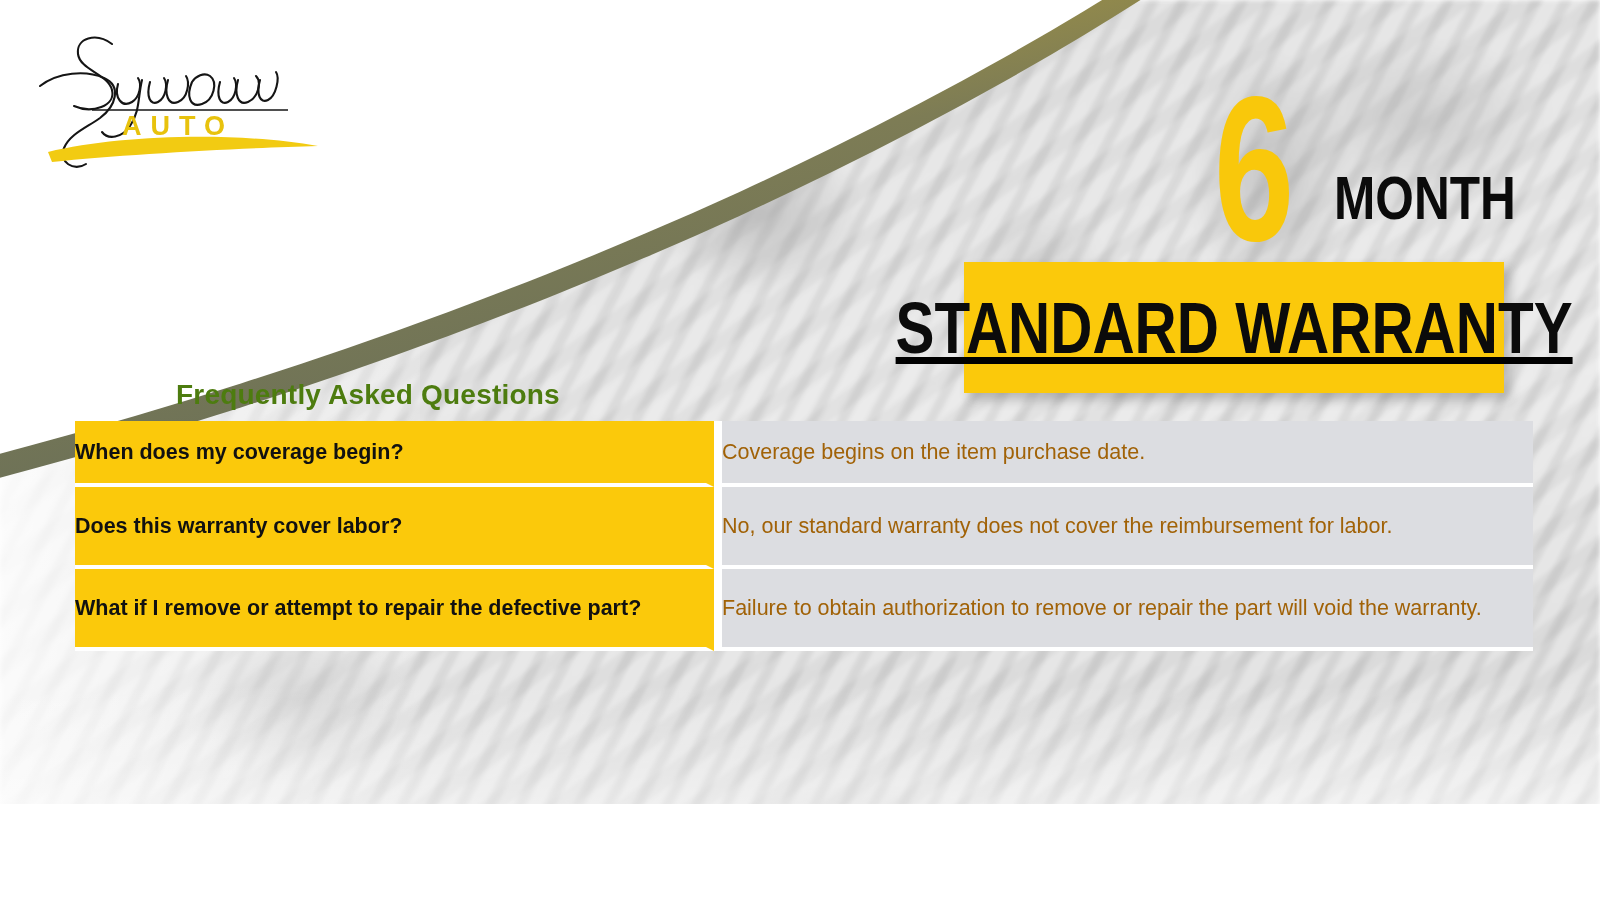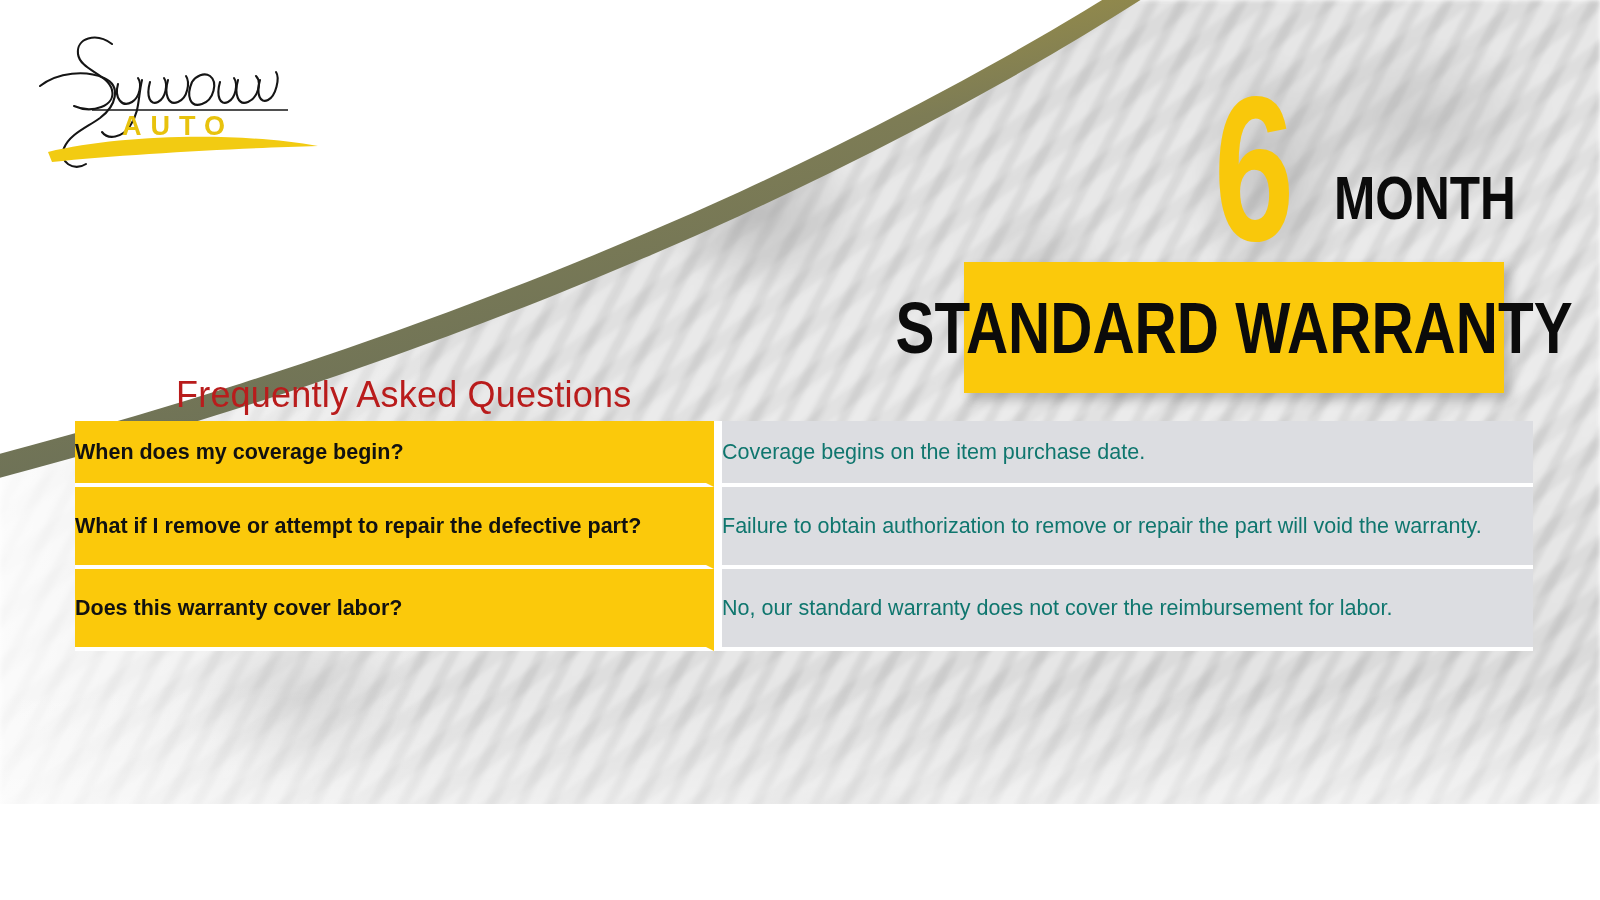--- a/index.html
+++ b/index.html
@@ -76,33 +76,33 @@
     color:#0b0b0b;
     transform:scaleX(.80);transform-origin:left top;
     letter-spacing:0px;
   }
 
   
   .banner{
     position:absolute;left:964px;top:262px;width:540px;height:131px;
     background:#FBC90B;
     box-shadow:6px 7px 10px rgba(40,40,40,.25);
-    display:flex;align-items:center;justify-content:center;
+    display:flex;align-items:center;justify-content:center;text-decoration:underline;
   }
   .banner-text{
     font-family:"Liberation Sans","DejaVu Sans",sans-serif;
     font-weight:bold;font-size:73px;line-height:73px;color:#0b0b0b;
     transform:scaleX(.80);transform-origin:center center;
     white-space:nowrap;letter-spacing:0px;
   }
 
   
   .faq-title{
     position:absolute;left:176px;top:379px;
-    font-weight:normal;font-size:36px;line-height:32px;color:#b91c1c;
+    font-weight:bold;font-size:28px;line-height:32px;color:#4d7c0f;
     letter-spacing:.2px;
   }
 
   
   .faq-table{
     position:absolute;left:75px;top:421px;width:1458px;
     border-collapse:separate;border-spacing:0;
   }
   .faq-table tr{vertical-align:middle;padding-left:20px;}
   .faq-table td{padding:0;}
@@ -112,21 +112,21 @@
     border-bottom:4px solid #ffffff;
     border-right:8px solid rgba(255,255,255,0);
     padding:14px 22px 14px 16px;
     font-weight:bold;font-size:21.5px;line-height:30px;color:#111;
   }
   .a-cell{
     background:#DCDDE1;
     border-bottom:4px solid #ffffff;
     border-left:8px solid #ffffff;
     padding:14px 20px 14px 14px;
-    font-size:21.5px;line-height:30px;color:#0f766e;
+    font-size:21.5px;line-height:30px;color:#a16207;
     text-align:justify;text-justify:inter-word;
   }
   .row-h1 .q-cell,.row-h1 .a-cell{height:62px;}
   .row-h2 .q-cell,.row-h2 .a-cell{height:78px;}
   .a-cell.nowrapfix{text-align:left;}
 </style>
 </head>
 <body>
 
 <div id="stage">
@@ -168,23 +168,23 @@
 
   <div class="faq-title">Frequently Asked Questions</div>
 
   <table class="faq-table">
     <tbody>
       <tr class="row-h1">
         <td class="q-cell">When does my coverage begin?</td>
         <td class="a-cell nowrapfix">Coverage begins on the item purchase date.</td>
       </tr>
       <tr class="row-h2">
+        <td class="q-cell">Does this warranty cover labor?</td>
+        <td class="a-cell">No, our standard warranty does not cover the reimbursement for labor.</td>
+      </tr>
+      <tr class="row-h2">
         <td class="q-cell">What if I remove or attempt to repair the defective part?</td>
         <td class="a-cell">Failure to obtain authorization to remove or repair the part will void the warranty.</td>
-      </tr>
-      <tr class="row-h2">
-        <td class="q-cell">Does this warranty cover labor?</td>
-        <td class="a-cell">No, our standard warranty does not cover the reimbursement for labor.</td>
       </tr>
     </tbody>
   </table>
 
 </div>
 
 </body></html>

